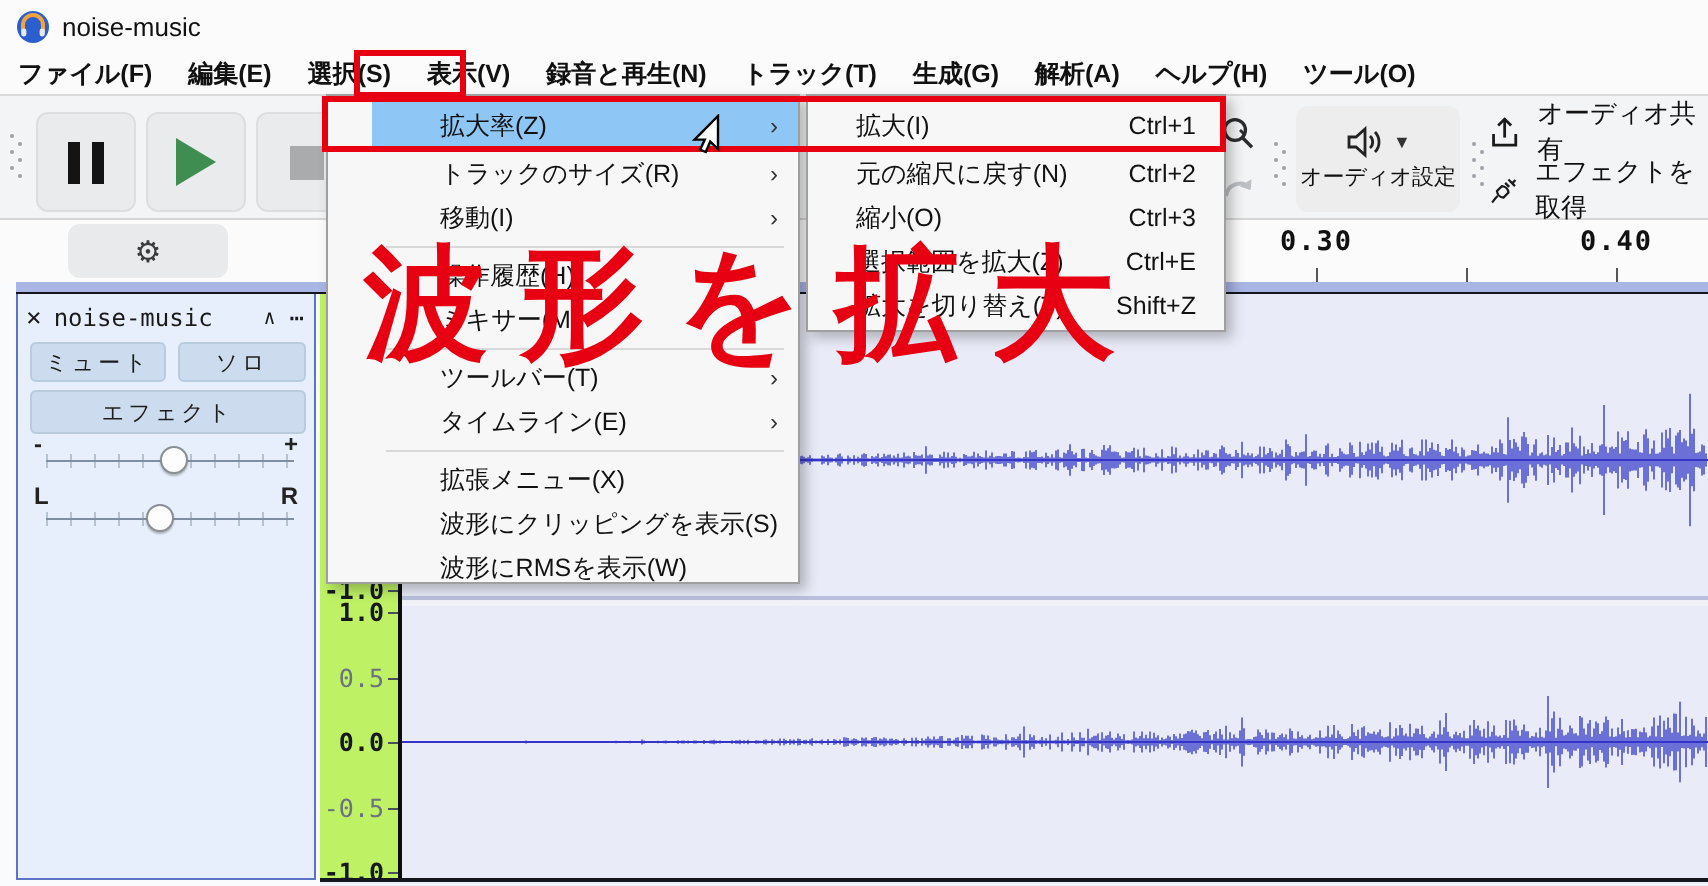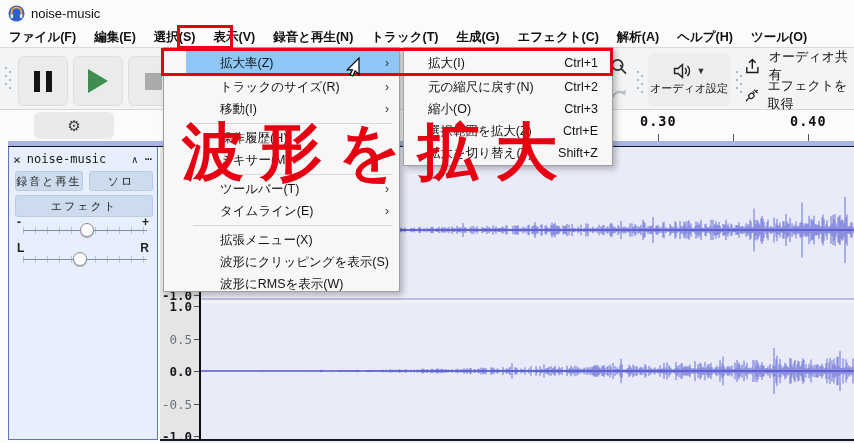--- a/index.html
+++ b/index.html
@@ -48,21 +48,21 @@
   #tp-menu { margin-left:7px; letter-spacing:1px; }
   .tp-btn { position:absolute; height:20px; background:#ccdcee; border:1px solid #b9cbdf; border-radius:3px; display:flex; align-items:center; justify-content:center; font-size:11px; color:#1d1d1d; letter-spacing:2px; }
   .sl-sign { position:absolute; font-size:12px; color:#222; font-weight:bold; }
   .slider { position:absolute; left:14px; width:124px; height:9px; }
   .slider .line { position:absolute; left:0; right:0; top:4px; height:1px; background:#7f8ea0; }
   .slider .ticks { position:absolute; left:0; right:0; top:1px; height:7px;
        background:repeating-linear-gradient(90deg,#aab8c8 0 1px,transparent 1px 12px); opacity:.8; }
   .slider .thumb { position:absolute; top:-3px; width:14px; height:14px; border-radius:50%; background:#fdfdfd; border:1px solid #8a8f96; box-shadow:0 1px 1px rgba(0,0,0,.25); }
 
   
-  #vruler { position:absolute; left:160px; top:147px; width:39px; height:293px; background:#e5e5e5; }
+  #vruler { position:absolute; left:160px; top:147px; width:39px; height:293px; background:#bef264; }
   .vr-label { position:absolute; right:7px; font-family:"DejaVu Sans Mono", monospace; font-size:12.5px; color:#6b7180; transform:translateY(-50%); }
   .vr-label.strong { color:#16181c; font-weight:bold; }
   .vr-tick { position:absolute; right:0; width:5px; height:1px; background:#4a4f5c; }
   #wave-edge { position:absolute; left:199px; top:147px; width:2px; height:293px; background:#0c0c0c; }
   .channel { position:absolute; left:201px; width:653px; background:#e9ebf8; }
   #ch-sep { position:absolute; left:201px; top:298px; width:653px; height:5px; background:#f0f2f8; border-top:2px solid #b9c1dc; }
   #wave-bottom { position:absolute; left:160px; top:439px; width:694px; height:2px; background:#15151f; }
   #below-strip { position:absolute; left:160px; top:441px; width:694px; height:2px; background:#eef1f9; }
 
   
@@ -98,21 +98,20 @@
   </div>
 
   <div id="menubar">
       <span class="mb-item">ファイル(F)</span>
       <span class="mb-item">編集(E)</span>
       <span class="mb-item">選択(S)</span>
       <span class="mb-item">表示(V)</span>
       <span class="mb-item">録音と再生(N)</span>
       <span class="mb-item">トラック(T)</span>
       <span class="mb-item">生成(G)</span>
-      <span class="mb-item">エフェクト(C)</span>
       <span class="mb-item">解析(A)</span>
       <span class="mb-item">ヘルプ(H)</span>
       <span class="mb-item">ツール(O)</span>
     </div>
 
   <div id="toolbar">
     <div class="grip" style="left:5px; top:19px;">
         <i></i>
       </div>
     <div class="tbtn" style="left:18px;">
@@ -191,21 +190,21 @@
   </div>
   <div id="track-band"></div>
 
   <div id="track-panel">
     <div id="tp-header">
       <span id="tp-close">×</span>
       <span id="tp-name">noise-music</span>
       <span id="tp-collapse">∧</span>
       <span id="tp-menu">⋯</span>
     </div>
-    <div class="tp-btn" style="left:6px; top:24px; width:68px;">録音と再生</div>
+    <div class="tp-btn" style="left:6px; top:24px; width:68px;">ミュート</div>
     <div class="tp-btn" style="left:80px; top:24px; width:64px;">ソロ</div>
     <div class="tp-btn" style="left:6px; top:48px; width:138px; height:22px;">エフェクト</div>
     <span class="sl-sign" style="left:8px; top:68px;">-</span>
     <span class="sl-sign" style="right:8px; top:68px;">+</span>
     <div class="slider" style="top:79px;">
       <div class="ticks"></div>
         <div class="line"></div>
       <div class="thumb" style="left:57px;"></div>
     </div>
     <span class="sl-sign" style="left:8px; top:94px;">L</span>

